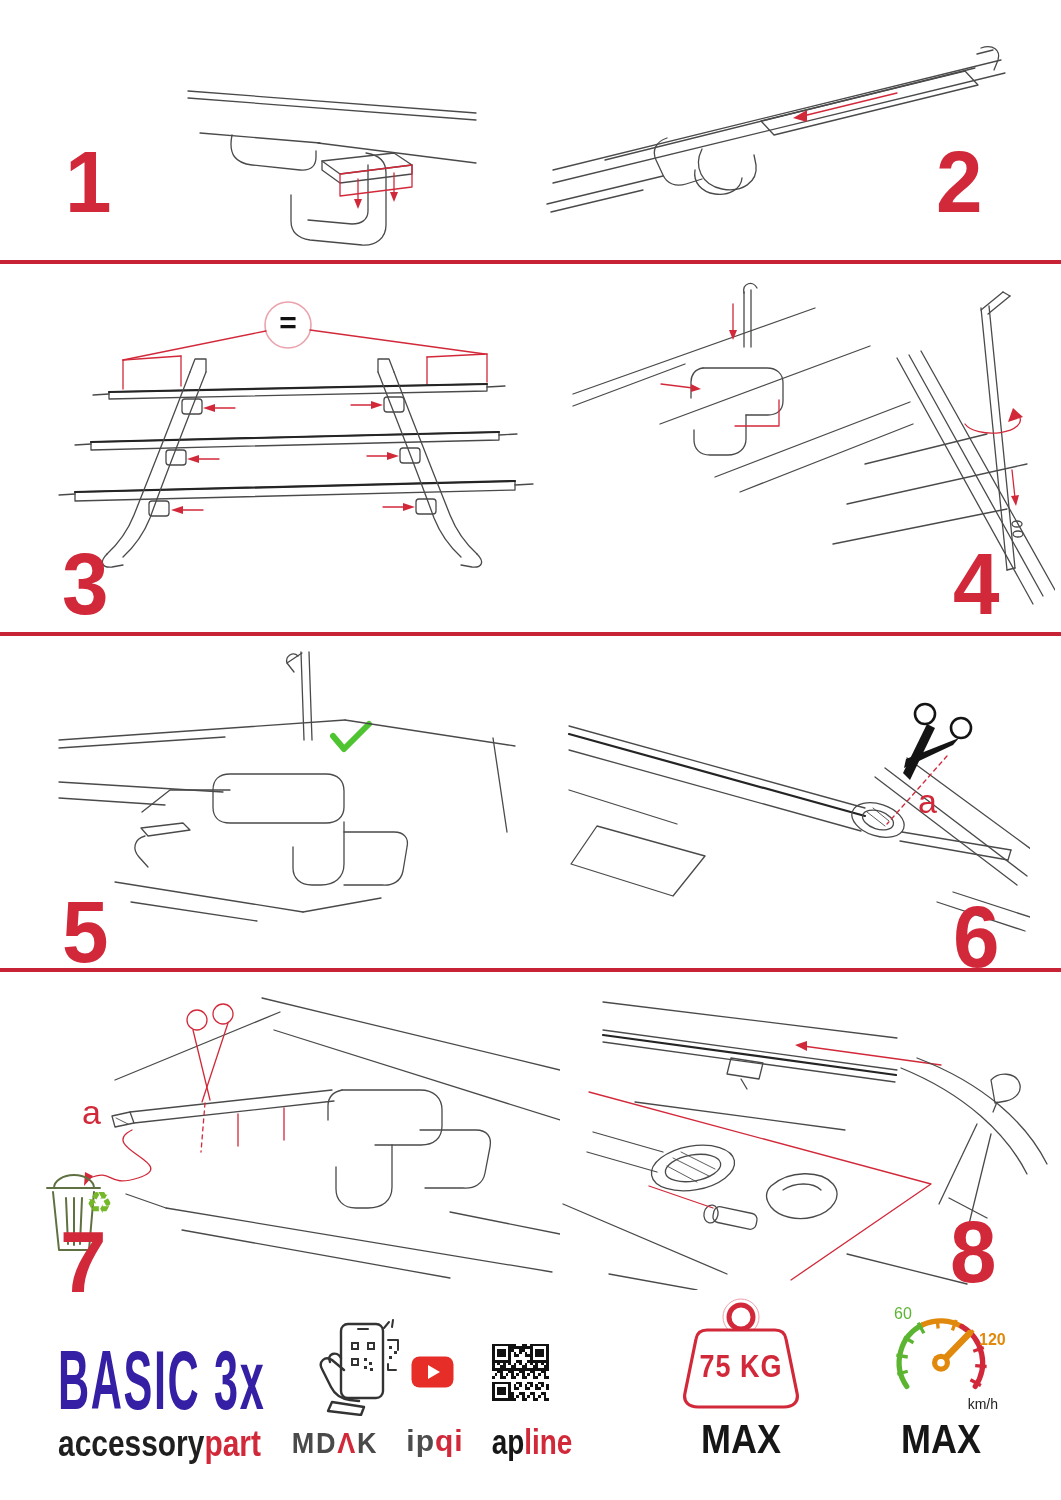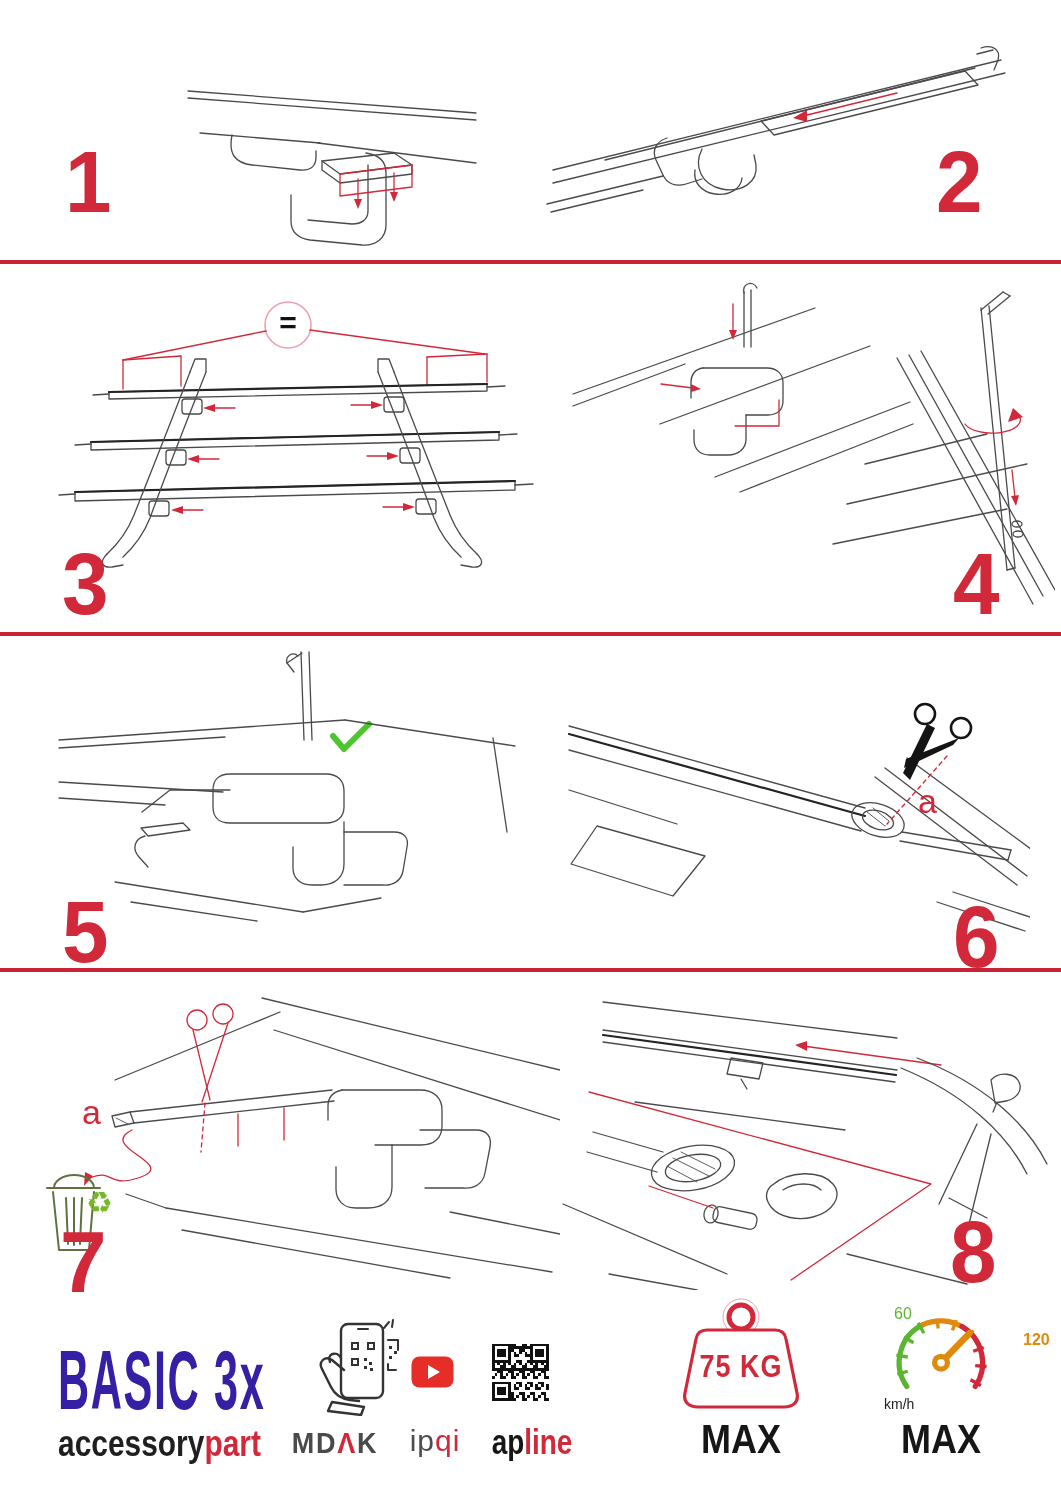--- a/index.html
+++ b/index.html
@@ -24,32 +24,32 @@
   .overlay{position:absolute;line-height:1}
   .part-label{font-size:34px;color:#d2293a}
   .equals-badge{font-size:30px;font-weight:900;color:#111;width:36px;text-align:center}
   .recycle{font-size:30px;color:#76b82a}
   .logo-basic{position:absolute;font-size:54px;font-weight:700;color:#3520a5;letter-spacing:2px;
        line-height:1;transform:scale(.8,1.55);transform-origin:left top;white-space:nowrap}
   .logo-brand{position:absolute;font-size:34px;font-weight:700;color:#1f1f1f;line-height:1;
        transform:scale(.88,1.1);transform-origin:left top;white-space:nowrap}
   .logo-mdak{position:absolute;font-size:30px;font-weight:700;color:#4a4a4a;letter-spacing:2px;
        line-height:1;text-align:center;transform:scaleX(.9);transform-origin:center top;white-space:nowrap}
-  .logo-ipqi{position:absolute;font-size:30px;font-weight:400;color:#4d4d4d;letter-spacing:1px;
+  .logo-ipqi{position:absolute;font-size:30px;font-weight:700;color:#4d4d4d;letter-spacing:1px;
        line-height:1;text-align:center;white-space:nowrap}
   .logo-apline{position:absolute;font-size:31px;font-weight:700;color:#161616;line-height:1;
        text-align:center;transform:scale(.9,1.15);transform-origin:center top;white-space:nowrap}
   .red-t{color:#d2293a}
   .kg-label{position:absolute;font-size:27px;font-weight:700;color:#d2293a;letter-spacing:1px;
        text-align:center;line-height:1;transform:scaleY(1.15);transform-origin:center top}
   .max-label{position:absolute;font-size:36px;font-weight:700;color:#161616;text-align:center;
        line-height:1;transform:scaleY(1.15);transform-origin:center top}
   .speed-low{position:absolute;font-size:16px;font-weight:400;color:#5cb531;line-height:1}
   .speed-high{position:absolute;font-size:16px;font-weight:700;color:#e0890c;line-height:1}
-  .speed-unit{position:absolute;font-size:14px;color:#222;text-align:left;line-height:1}
+  .speed-unit{position:absolute;font-size:14px;color:#222;text-align:right;line-height:1}
 </style>
 </head>
 <body>
 
 <div id="page">
 
   <div class="step" style="left:0;top:0;width:530px;height:260px">
     <svg class="art" style="left:170px;top:35px" width="310" height="215" viewBox="0 0 310 215">
       <path d="M18,56 L306,78"></path>
         <path d="M18,63 L306,85"></path>
@@ -545,17 +545,17 @@
     <line x1="72" y1="28" x2="76" y2="17" stroke="#e0890c" stroke-width="3.5"></line>
     <line x1="86" y1="37" x2="94" y2="28" stroke="#e0890c" stroke-width="3.5"></line>
     <line x1="94" y1="50" x2="105" y2="46" stroke="#d2293a" stroke-width="3.5"></line>
     <line x1="96" y1="65" x2="108" y2="66" stroke="#d2293a" stroke-width="3.5"></line>
     <line x1="91" y1="80" x2="102" y2="86" stroke="#d2293a" stroke-width="3.5"></line>
     <line x1="60" y1="62" x2="90" y2="31" stroke="#e0890c" stroke-width="7" stroke-linecap="round"></line>
     <circle cx="60" cy="62" r="9.5" fill="#e0890c"></circle>
     <circle cx="60" cy="62" r="4" fill="#ffffff"></circle>
   </svg>
   <span class="speed-low" style="left:894px;top:1306px">60</span>
-  <span class="speed-high" style="left:1023px;top:1332px">120</span>
+  <span class="speed-high" style="left:979px;top:1332px">120</span>
   <div class="speed-unit" style="left:884px;top:1397px;width:114px">km/h</div>
   <div class="max-label" style="left:884px;top:1418px;width:114px">MAX</div>
 
 </div>
 
 </body></html>

